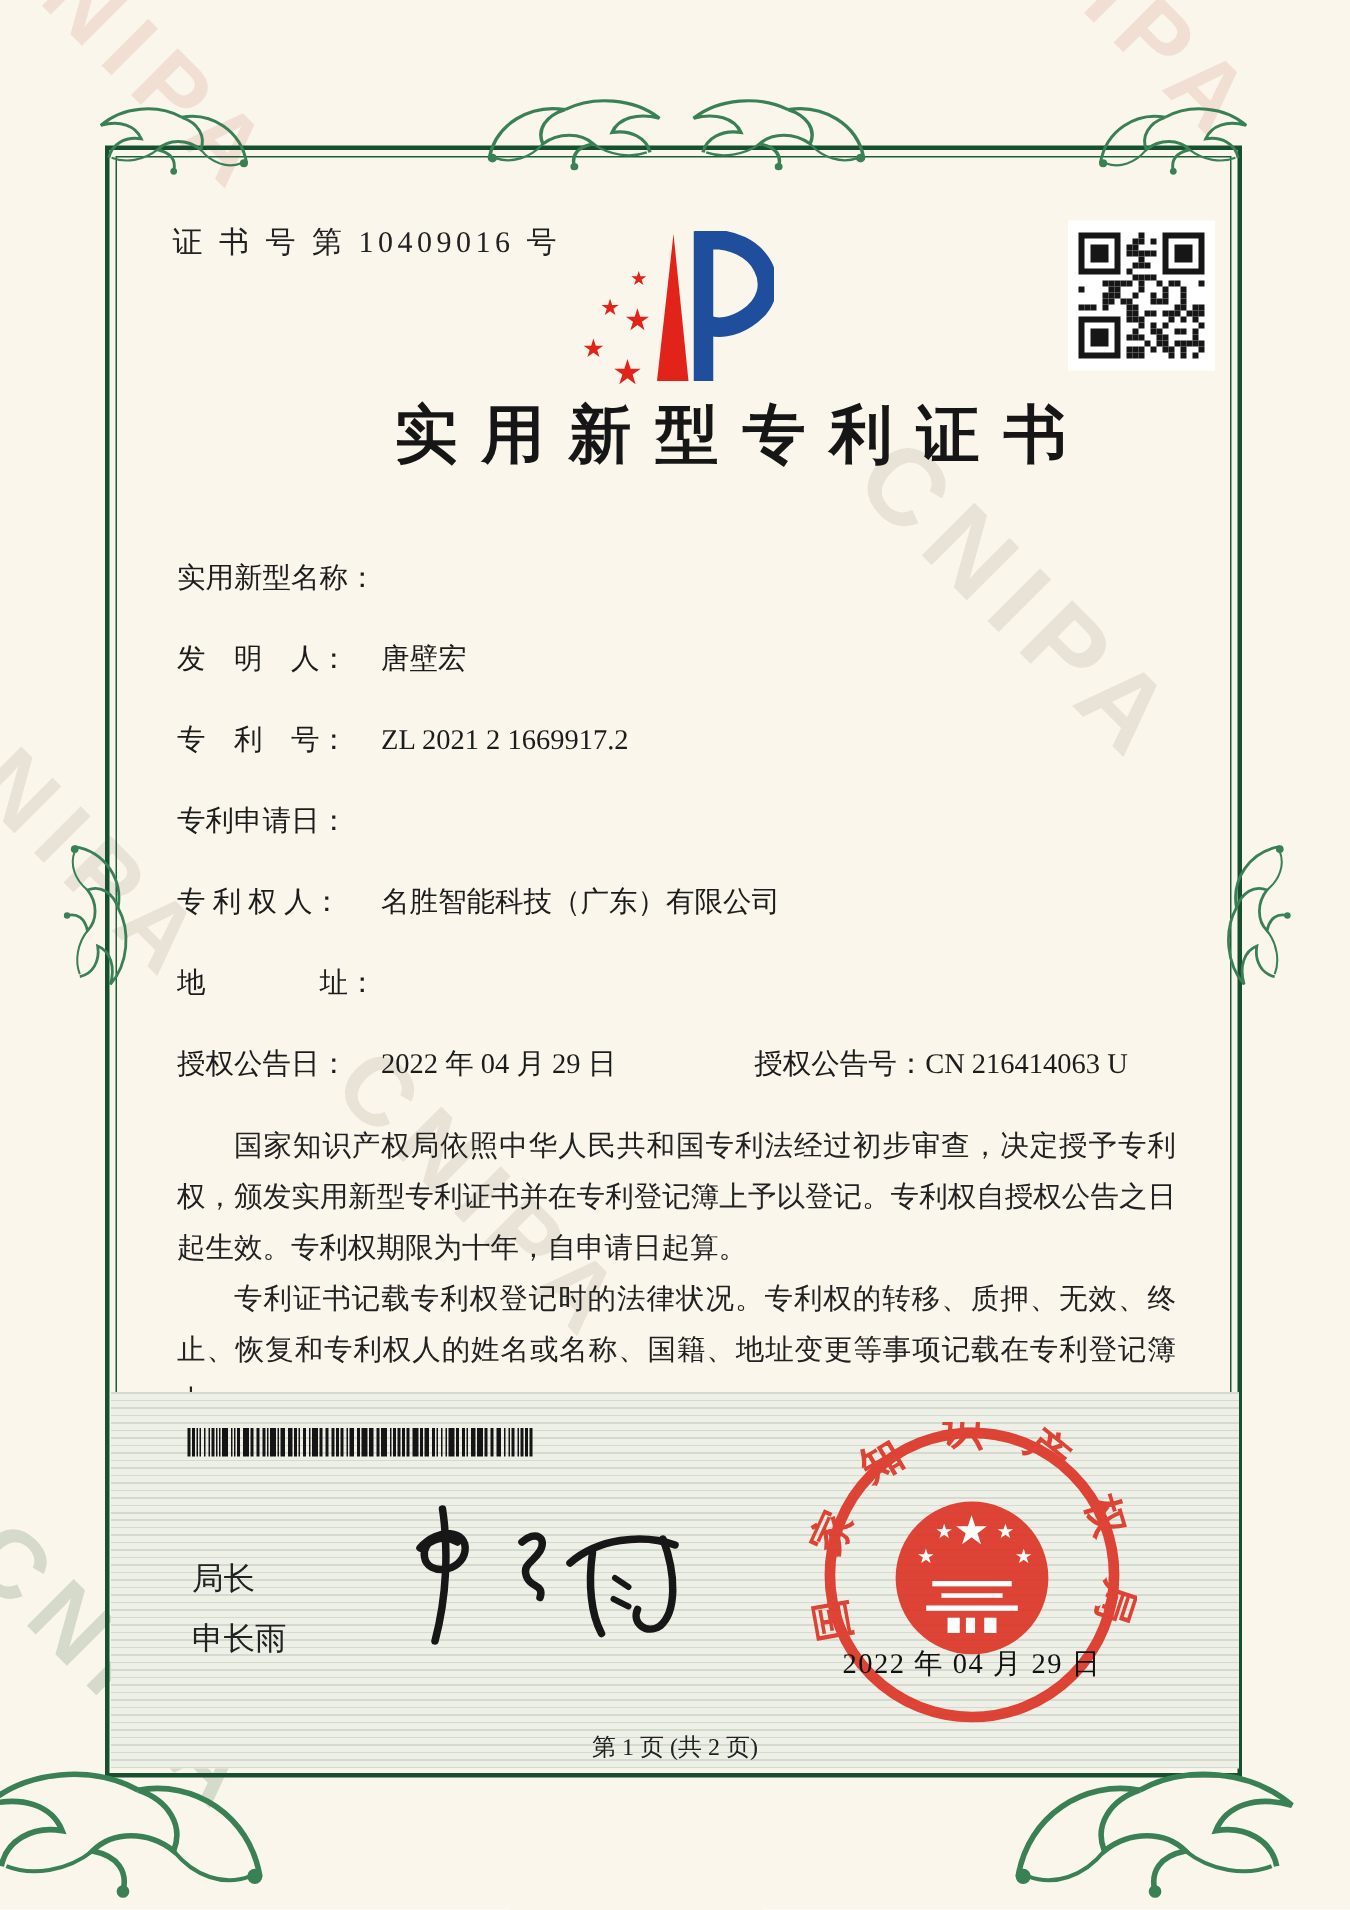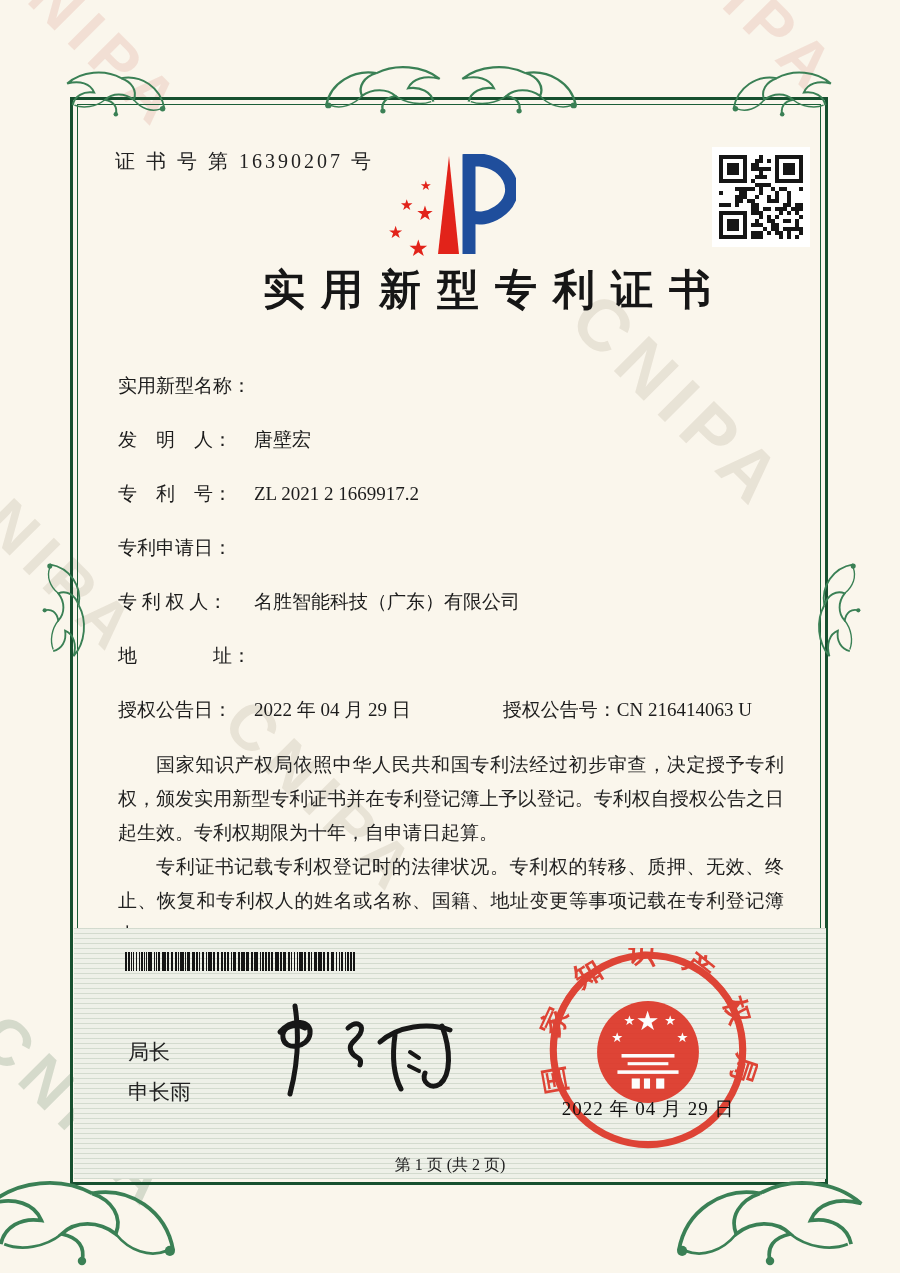--- a/index.html
+++ b/index.html
@@ -105,21 +105,21 @@
   <svg class="fl" style="left:785px;top:585px;transform:rotate(-90deg) scaleX(-1);" width="110" height="62">
       <use href="#fl" transform="scale(0.85)"></use>
     </svg>
   <svg class="fl" style="left:42px;top:1175px;transform:scale(-1.3,1.3);transform-origin:60px 40px;" width="170" height="90">
       <use href="#fl" transform="scale(1.3)"></use>
     </svg>
   <svg class="fl" style="left:690px;top:1175px;transform:scale(1.3);transform-origin:60px 40px;" width="170" height="90">
       <use href="#fl" transform="scale(1.3)"></use>
     </svg>
 
-  <div class="cert-no">证 书 号 第 16390207 号</div>
+  <div class="cert-no">证 书 号 第 10409016 号</div>
 
   <svg class="logo" width="130" height="104" viewBox="0 0 130 104">
     <text x="34" y="36" font-size="13" fill="#e2231a">★</text>
     <text x="14" y="56" font-size="15" fill="#e2231a">★</text>
     <text x="30" y="66" font-size="20" fill="#e2231a">★</text>
     <text x="2" y="84" font-size="17" fill="#e2231a">★</text>
     <text x="22" y="102" font-size="23" fill="#e2231a">★</text>
     <polygon points="63,2 52,100 73,100" fill="#e2231a"></polygon>
     <path d="M83,100 C83,66 83,26 83,6 C122,2 140,40 112,58 C103,64 92,66 85,62" fill="none" stroke="#1f4e9c" stroke-width="13"></path>
   </svg>

